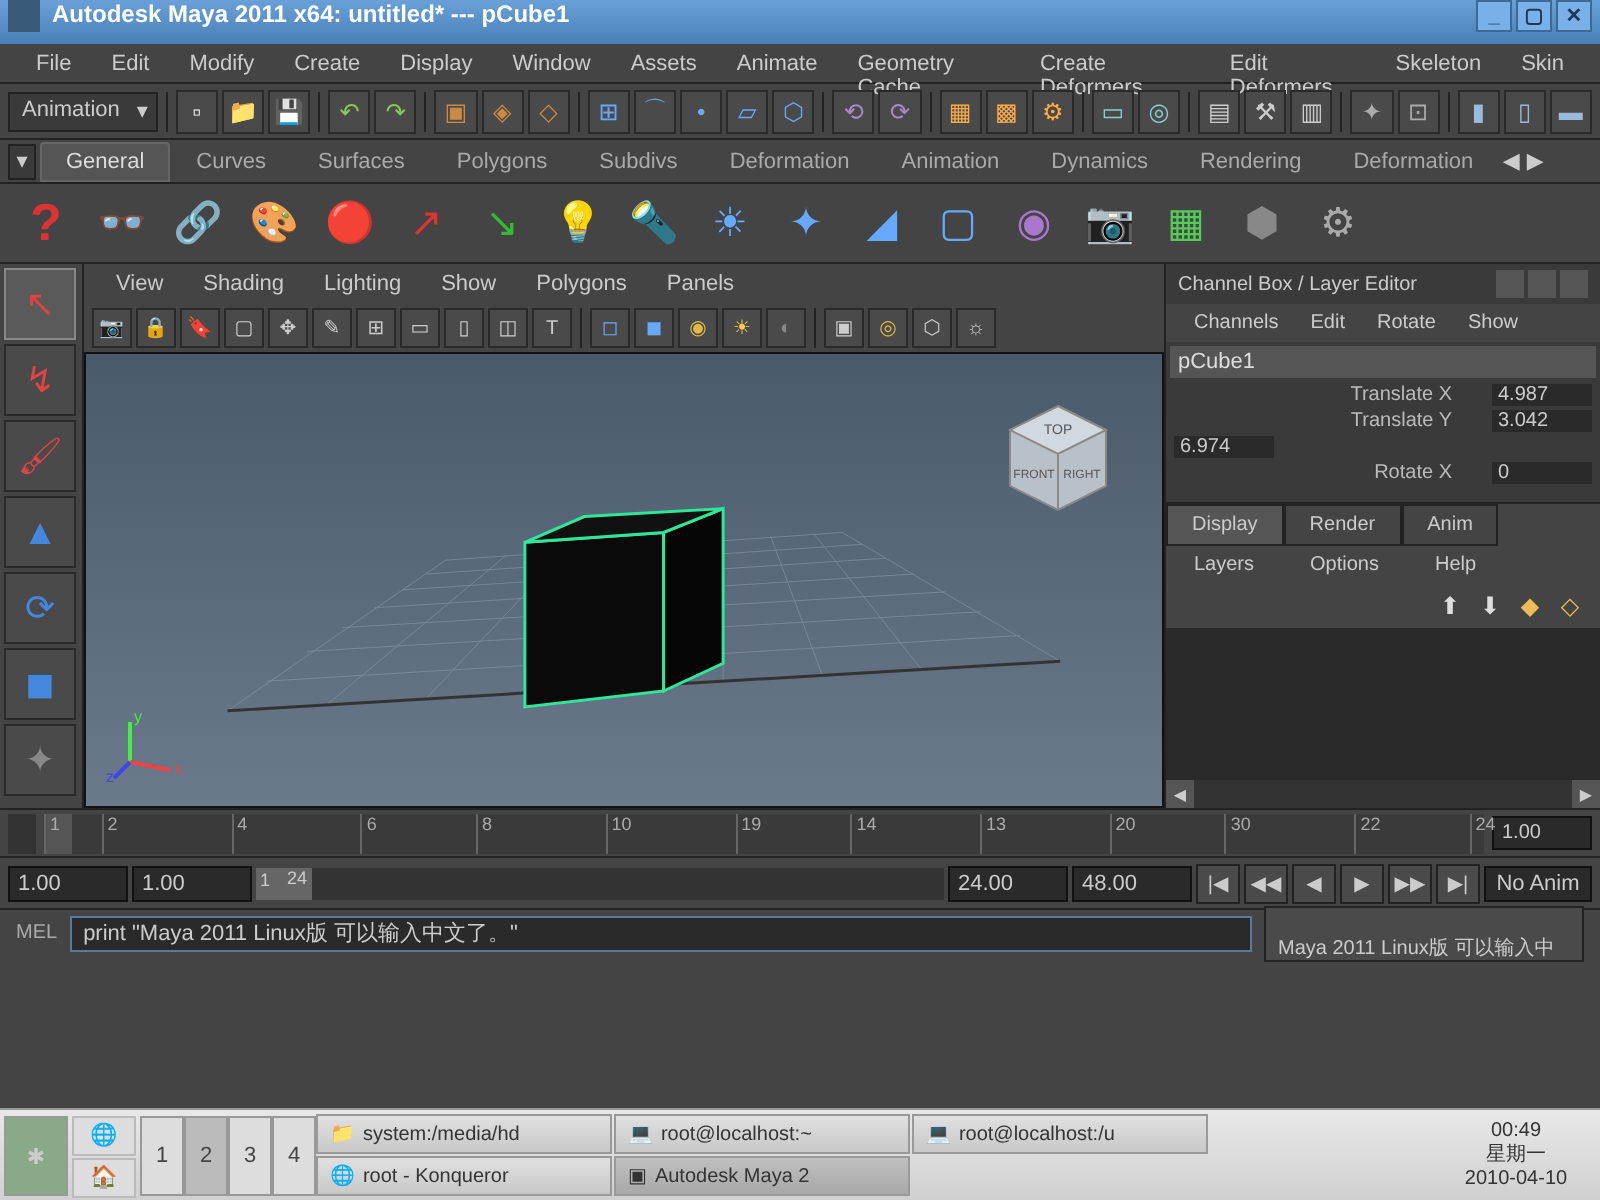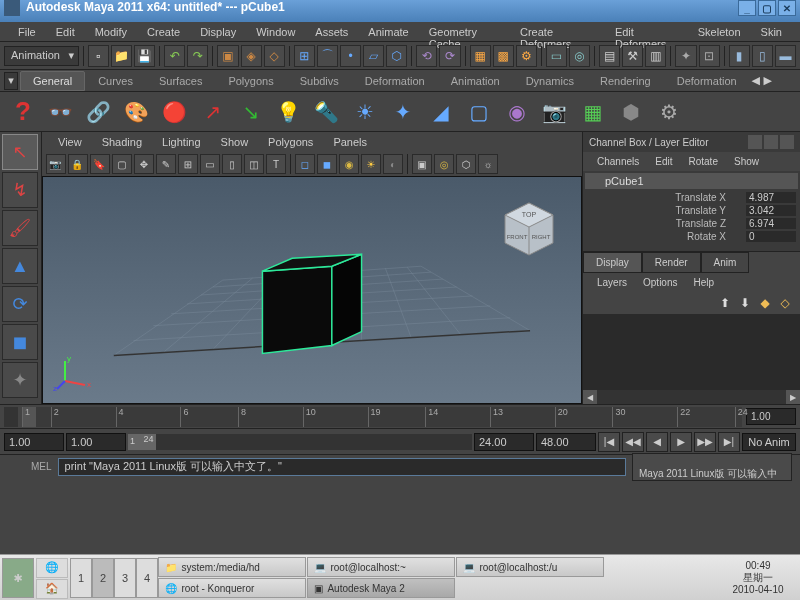--- a/index.html
+++ b/index.html
@@ -34,46 +34,46 @@
 .viewport { flex: 1; background: linear-gradient(#4a5a6a, #6a7a8a); position: relative; overflow: hidden; border: 1px solid #111; }
 .view-cube { position: absolute; right: 20px; top: 20px; width: 64px; height: 64px; }
 .axis-gizmo { position: absolute; left: 10px; bottom: 10px; width: 40px; height: 40px; }
 .right-panel { width: 218px; background: #444; display: flex; flex-direction: column; border-left: 1px solid #222; }
 .panel-title { background: #3a3a3a; padding: 3px 6px; font-size: 10px; display: flex; align-items: center; }
 .panel-icons { margin-left: auto; display: flex; gap: 2px; }
 .panel-ic { width: 14px; height: 14px; background: #555; }
 .channel-menu { display: flex; gap: 0; padding: 2px 6px; }
 .ch-menu-item { padding: 2px 8px; font-size: 10px; }
 .channel-body { flex: 1; background: #3a3a3a; overflow: hidden; padding: 2px; }
-.ch-name { background: #555; color: #ddd; padding: 2px 20px; font-size: 11px; margin-bottom: 2px; }
+.ch-name { background: #555; color: #ddd; padding: 2px 4px; font-size: 11px; margin-bottom: 2px; }
 .ch-row { display: flex; font-size: 10px; padding: 1px 2px; }
 .ch-label { flex: 1; text-align: right; padding-right: 20px; color: #bbb; }
 .ch-val { width: 50px; background: #2a2a2a; color: #ccc; padding: 0 3px; }
 .layer-tabs { display: flex; background: #444; border-top: 1px solid #222; }
 .layer-tab { padding: 4px 12px; font-size: 10px; border: 1px solid #222; cursor: pointer; }
 .layer-tab.active { background: #555; }
-.layer-menu { display: flex; gap: 0; padding: 2px 6px; text-align: right; }
+.layer-menu { display: flex; gap: 12px; padding: 2px 6px; text-align: right; }
 .layer-icons { display: flex; justify-content: flex-end; gap: 2px; padding: 2px 6px; }
 .layer-ic { width: 18px; height: 18px; display: flex; align-items: center; justify-content: center; font-size: 12px; }
 .layer-body { flex: 1; background: #2a2a2a; }
 .scrollbar-h { height: 14px; background: #333; display: flex; }
 .sb-arrow { width: 14px; background: #555; display: flex; align-items: center; justify-content: center; font-size: 8px; }
 .sb-track { flex: 1; background: #333; }
 .timeline-area { background: #444; }
 .time-slider { height: 24px; background: #444; display: flex; align-items: center; border-top: 1px solid #222; padding: 0 4px; }
 .time-ruler { flex: 1; background: #3a3a3a; height: 20px; position: relative; margin: 0 4px; font-size: 9px; }
 .time-tick { position: absolute; top: 0; height: 100%; border-left: 1px solid #666; padding-left: 2px; color: #aaa; }
 .time-field { width: 50px; background: #2a2a2a; border: 1px solid #111; color: #ccc; padding: 2px 4px; font-size: 10px; }
 .range-row { height: 26px; display: flex; align-items: center; padding: 2px 4px; gap: 2px; border-top: 1px solid #222; }
 .range-field { width: 60px; background: #2a2a2a; border: 1px solid #111; color: #ccc; padding: 2px 4px; font-size: 11px; height: 18px; }
 .range-slider { flex: 1; height: 16px; background: #333; position: relative; }
 .range-thumb { position: absolute; left: 0; width: 8%; height: 100%; background: #666; }
 .play-btn { width: 22px; height: 20px; background: #4a4a4a; border: 1px solid #222; display: flex; align-items: center; justify-content: center; font-size: 10px; cursor: pointer; }
 .cmd-row { height: 24px; display: flex; align-items: center; padding: 2px 8px; gap: 6px; border-top: 1px solid #222; }
-.cmd-label { font-size: 10px; color: #aaa; margin-left: 23px; }
+.cmd-label { font-size: 10px; color: #aaa; }
 .cmd-input { flex: 1; background: #2a2a2a; border: 1px solid #5a7a9a; color: #ccc; padding: 2px 6px; font-size: 11px; height: 18px; }
 .cmd-output { width: 160px; background: #4a4a4a; border: 1px solid #222; color: #ccc; padding: 13px 6px; font-size: 10px; height: 18px; overflow: hidden; white-space: nowrap; }
 .taskbar { position: absolute; bottom: 0; left: 0; right: 0; height: 46px; background: linear-gradient(#e8e8e8, #d0d0d0); border-top: 1px solid #999; display: flex; flex-wrap: wrap; align-items: center; padding: 2px; }
 .task-start { width: 32px; height: 40px; background: #8a8; border: 1px solid #999; margin-right: 2px; display: flex; align-items: center; justify-content: center; }
 .task-quick { width: 32px; height: 20px; display: flex; align-items: center; justify-content: center; border: 1px solid #bbb; background: #ddd; }
 .task-desk { display: flex; }
 .task-desk-n { width: 22px; height: 40px; border: 1px solid #999; background: #ddd; display: flex; align-items: center; justify-content: center; color: #444; }
 .task-desk-n.active { background: #bbb; }
 .task-items { display: flex; flex-wrap: wrap; flex: 1; gap: 1px; height: 42px; align-content: flex-start; }
 .task-item { height: 20px; background: linear-gradient(#e0e0e0, #c8c8c8); border: 1px solid #999; padding: 2px 6px; font-size: 10px; color: #333; display: flex; align-items: center; gap: 4px; width: 148px; overflow: hidden; white-space: nowrap; }
@@ -308,21 +308,20 @@
       <div class="ch-name">pCube1</div>
       <div class="ch-row">
           <div class="ch-label">Translate X</div>
           <div class="ch-val">4.987</div>
         </div>
       <div class="ch-row">
           <div class="ch-label">Translate Y</div>
           <div class="ch-val">3.042</div>
         </div>
       <div class="ch-row">
-          <div class="ch-label">Translate Z</div>
           <div class="ch-val">6.974</div>
         </div>
       <div class="ch-row">
           <div class="ch-label">Rotate X</div>
           <div class="ch-val">0</div>
         </div>
 
     </div>
     <div class="layer-tabs">
       <div class="layer-tab active">Display</div>

